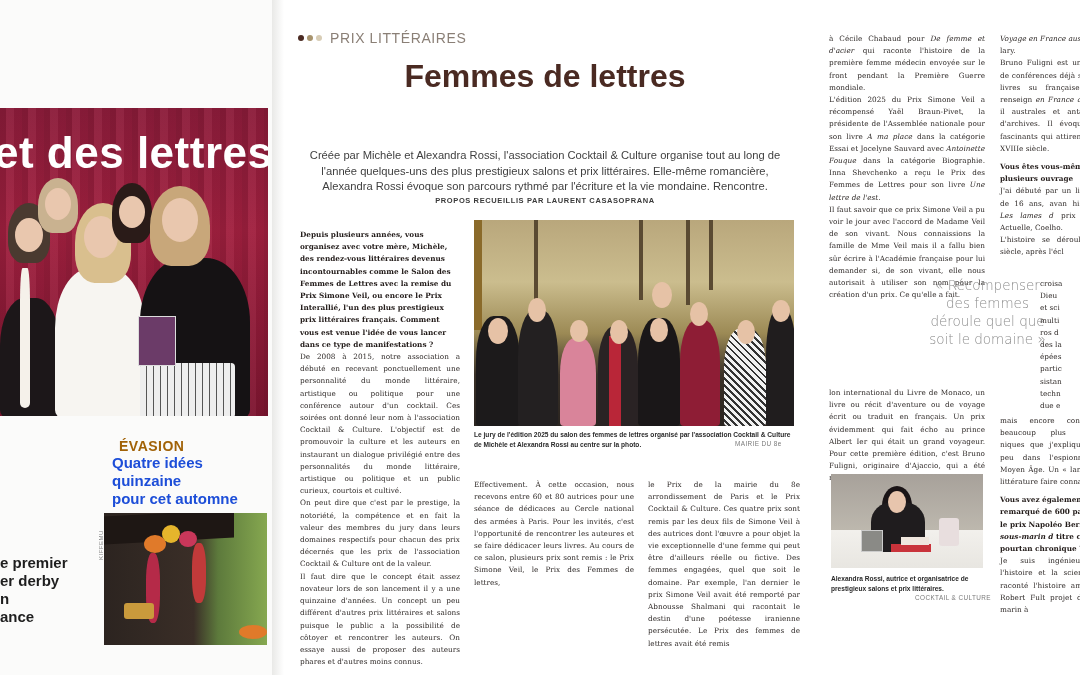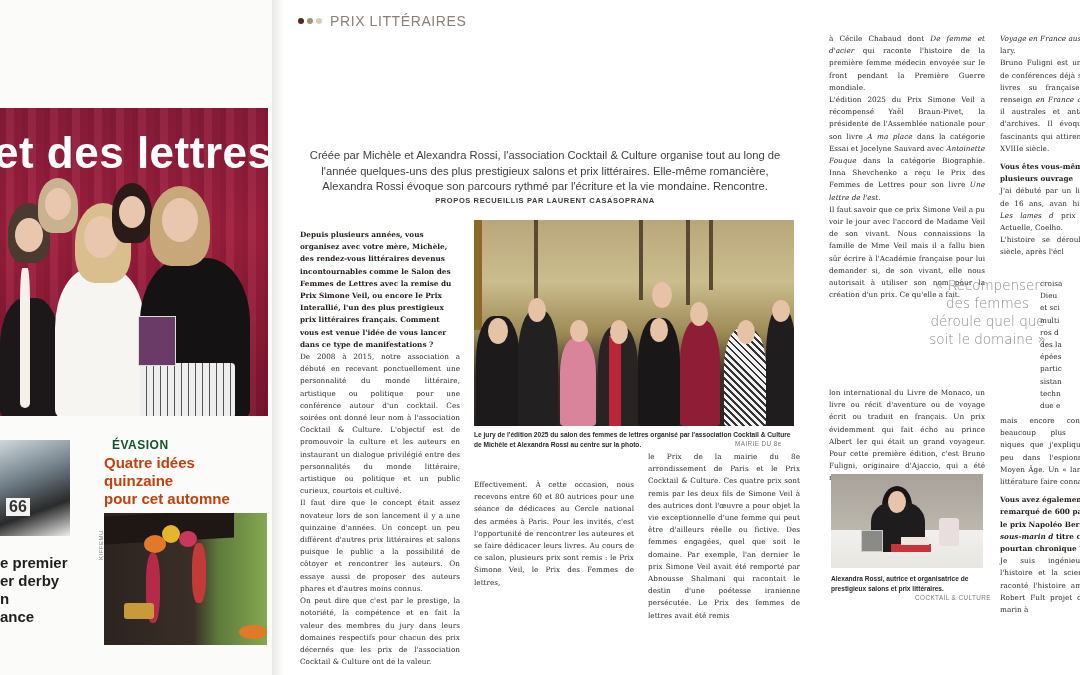--- a/index.html
+++ b/index.html
@@ -17,35 +17,35 @@
   .person { position: absolute; border-radius: 40% 40% 8px 8px; }
   .face { position: absolute; border-radius: 50%; background: #e9c7ae; }
   .hair { position: absolute; border-radius: 50% 50% 35% 35%; }
 
   .thumb-derby { position: absolute; left: 0; top: 440px; width: 70px; height: 96px;
     background: linear-gradient(160deg, #cfd8dc 0%, #6d7b84 40%, #2a2a2a 70%, #eeeeee 100%); }
   .thumb-derby .jersey { position: absolute; left: 6px; top: 58px; font-family: "Liberation Sans", sans-serif; font-weight: 700; font-size: 16px; color: #333; background: #f2f2f2; padding: 0 3px; }
   .derby-title { position: absolute; left: 0; top: 554px; width: 80px; font-family: "Liberation Sans", sans-serif; font-weight: 700;
     font-size: 15px; line-height: 18px; color: #1e1e1e; }
 
-  .evasion-kicker { position: absolute; left: 112px; top: 438px; font-family: "Liberation Sans", sans-serif; font-weight: 700;
-    font-size: 12px; color: #14532d; letter-spacing: 0.5px; }
-  .evasion-title { position: absolute; left: 104px; top: 454px; width: 160px; font-family: "Liberation Sans", sans-serif; font-weight: 700;
-    font-size: 15px; line-height: 18px; color: #c2410c; }
+  .evasion-kicker { position: absolute; left: 119px; top: 438px; font-family: "Liberation Sans", sans-serif; font-weight: 700;
+    font-size: 14px; color: #a16207; letter-spacing: 0.5px; }
+  .evasion-title { position: absolute; left: 112px; top: 454px; width: 160px; font-family: "Liberation Sans", sans-serif; font-weight: 700;
+    font-size: 15px; line-height: 18px; color: #1d4ed8; }
   .evasion-photo { position: absolute; left: 104px; top: 513px; width: 163px; height: 132px; overflow: hidden;
     background: linear-gradient(90deg, #2c2420 0%, #3a2e27 55%, #5d7a3c 70%, #86a850 100%); }
   .evasion-photo .roof { position: absolute; left: 0; top: 0; width: 130px; height: 28px; background: #1e1714; transform: skewY(-3deg); }
   .evasion-photo .flower { position: absolute; border-radius: 50%; }
   .evasion-credit { position: absolute; left: 98px; top: 560px; font-family: "Liberation Sans", sans-serif; font-size: 6px; color: #888;
     transform: rotate(-90deg); transform-origin: left top; letter-spacing: 0.5px; }
 
   .gutter { position: absolute; left: 272px; top: 0; width: 12px; height: 675px; background: linear-gradient(90deg, #e9e9e7, #ffffff); }
 
   
-  .kicker { position: absolute; left: 298px; top: 13px; display: flex; align-items: center; gap: 8px; }
+  .kicker { position: absolute; left: 298px; top: 30px; display: flex; align-items: center; gap: 8px; }
   .dots { display: flex; gap: 3px; }
   .dot { width: 6px; height: 6px; border-radius: 50%; }
   .kicker-label { font-family: "Liberation Sans", sans-serif; font-size: 14px; color: #8a7f76; letter-spacing: 0.6px; }
 
   .headline { position: absolute; left: 290px; top: 58px; width: 510px; text-align: center; }
   .headline-bold { font-family: "Liberation Sans", sans-serif; font-weight: 700; font-size: 32px; color: #4a2a22; line-height: 36px; display: block; }
   .headline-light { font-family: "DejaVu Sans", sans-serif; font-weight: 300; font-size: 28px; color: #2e2e2e; line-height: 34px; display: block; letter-spacing: -0.3px; }
 
   .standfirst { position: absolute; left: 300px; top: 148px; width: 490px; text-align: center;
     font-family: "Liberation Sans", sans-serif; font-size: 11.2px; line-height: 15.5px; color: #3f3f3f; }
@@ -63,21 +63,21 @@
   .jury-photo { position: absolute; left: 474px; top: 220px; width: 320px; height: 206px; overflow: hidden;
     background: linear-gradient(180deg, #b9a77c 0%, #cbbd8e 30%, #9c8a55 55%, #3a3128 75%, #2a2420 100%); }
   .jury-photo .tree { position: absolute; top: 0; width: 4px; background: #5a4a32; }
   .jury-photo .member { position: absolute; bottom: 0; border-radius: 40% 40% 4px 4px; }
   .jury-photo .mface { position: absolute; border-radius: 50%; background: #e6c2a6; }
   .caption-jury { position: absolute; left: 474px; top: 430px; width: 320px; font-family: "Liberation Sans", sans-serif; font-weight: 700;
     font-size: 6.6px; line-height: 9.5px; color: #2a2a2a; }
   .credit-jury { position: absolute; left: 735px; top: 440px; font-family: "Liberation Sans", sans-serif; font-size: 6.4px; color: #7a7a7a; letter-spacing: 0.4px; }
 
   .col2 { left: 474px; top: 479px; width: 160px; }
-  .col3 { left: 648px; top: 451px; width: 152px; }
+  .col3 { left: 648px; top: 479px; width: 152px; }
 
   .col4a { left: 829px; top: 33px; width: 156px; }
   .col4b { left: 829px; top: 268px; width: 85px; }
   .col4c { left: 829px; top: 362px; width: 156px; }
 
   .pullquote { position: absolute; left: 925px; top: 276px; width: 125px; text-align: center;
     font-family: "DejaVu Sans", sans-serif; font-weight: 300; font-size: 13.5px; line-height: 18px; color: #8d8d8d; }
 
   .rossi-photo { position: absolute; left: 831px; top: 474px; width: 152px; height: 94px; overflow: hidden;
     background: linear-gradient(180deg, #a7a19a 0%, #bdb8ae 60%, #f2f0ec 60%, #e8e6e1 100%); }
@@ -115,23 +115,20 @@
     <div class="hair" style="left:112px;top:75px;width:40px;height:60px;background:#2a1b18;"></div>
     <div class="face" style="left:119px;top:88px;width:26px;height:32px;"></div>
 
     <div class="person" style="left:140px;top:150px;width:110px;height:160px;background:#151214;"></div>
     <div class="hair" style="left:150px;top:78px;width:60px;height:80px;background:#c8a77a;"></div>
     <div class="face" style="left:162px;top:90px;width:36px;height:44px;"></div>
     <div class="person" style="left:140px;top:255px;width:95px;height:55px;background:repeating-linear-gradient(90deg,#eee 0 6px,#555 6px 7px),#eee;border-radius:4px;"></div>
     <div style="position:absolute;left:138px;top:208px;width:38px;height:50px;background:#6b3b68;border:1px solid #ddd;"></div>
   </div>
 
-  <div class="thumb-derby">
-    <span class="jersey">66</span>
-  </div>
   <div class="derby-title">
     <div>e premier</div>
     <div>er derby</div>
     <div>n</div>
     <div>ance</div>
   </div>
 
   <div class="evasion-kicker">ÉVASION</div>
   <div class="evasion-title">
     <div>Quatre idées</div>
@@ -156,30 +153,31 @@
 <div class="kicker">
   <div class="dots">
     <span class="dot" style="background:#4a2a22;"></span>
     <span class="dot" style="background:#a8946e;"></span>
     <span class="dot" style="background:#d8cdb6;"></span>
   </div>
   <span class="kicker-label">PRIX LITTÉRAIRES</span>
 </div>
 
 <div class="headline">
+  <span class="headline-bold">Femmes de lettres</span>
 </div>
 
 <div class="standfirst">Créée par Michèle et Alexandra Rossi, l'association Cocktail &amp; Culture organise tout au long de l'année quelques-uns des plus prestigieux salons et prix littéraires. Elle-même romancière, Alexandra Rossi évoque son parcours rythmé par l'écriture et la vie mondaine. Rencontre.</div>
 <div class="byline">PROPOS RECUEILLIS PAR LAURENT CASASOPRANA</div>
 
 <div class="col col1">
   <p class="q">Depuis plusieurs années, vous organisez avec votre mère, Michèle, des rendez-vous littéraires devenus incontournables comme le Salon des Femmes de Lettres avec la remise du Prix Simone Veil, ou encore le Prix Interallié, l'un des plus prestigieux prix littéraires français. Comment vous est venue l'idée de vous lancer dans ce type de manifestations ?</p>
   <p>De 2008 à 2015, notre association a débuté en recevant ponctuellement une personnalité du monde littéraire, artistique ou politique pour une conférence autour d'un cocktail. Ces soirées ont donné leur nom à l'association Cocktail &amp; Culture. L'objectif est de promouvoir la culture et les auteurs en instaurant un dialogue privilégié entre des personnalités du monde littéraire, artistique ou politique et un public curieux, courtois et cultivé.</p>
+  <p>On peut dire que c'est par le prestige, la notoriété, la compétence et en fait la valeur des membres du jury dans leurs domaines respectifs pour chacun des prix décernés que les prix de l'association Cocktail &amp; Culture ont de la valeur.</p>
   <p>Il faut dire que le concept était assez novateur lors de son lancement il y a une quinzaine d'années. Un concept un peu différent d'autres prix littéraires et salons puisque le public a la possibilité de côtoyer et rencontrer les auteurs. On essaye aussi de proposer des auteurs phares et d'autres moins connus.</p>
-  <p>On peut dire que c'est par le prestige, la notoriété, la compétence et en fait la valeur des membres du jury dans leurs domaines respectifs pour chacun des prix décernés que les prix de l'association Cocktail &amp; Culture ont de la valeur.</p>
 </div>
 
 <div class="jury-photo">
   <div class="tree" style="left:60px;height:90px;"></div>
   <div class="tree" style="left:165px;height:80px;"></div>
   <div class="tree" style="left:212px;height:85px;"></div>
   <div class="tree" style="left:235px;height:70px;"></div>
   <div style="position:absolute;left:0;top:0;width:8px;height:110px;background:#8a6a2a;"></div>
   <div class="member" style="left:2px;width:44px;height:110px;background:#1c1a1b;"></div>
   <div class="mface" style="left:14px;top:98px;width:20px;height:26px;"></div>
@@ -205,21 +203,21 @@
 
 <div class="col col2">
   <p>Effectivement. À cette occasion, nous recevons entre 60 et 80 autrices pour une séance de dédicaces au Cercle national des armées à Paris. Pour les invités, c'est l'opportunité de rencontrer les auteures et se faire dédicacer leurs livres. Au cours de ce salon, plusieurs prix sont remis : le Prix Simone Veil, le Prix des Femmes de lettres,</p>
 </div>
 
 <div class="col col3">
   <p>le Prix de la mairie du 8e arrondissement de Paris et le Prix Cocktail &amp; Culture. Ces quatre prix sont remis par les deux fils de Simone Veil à des autrices dont l'œuvre a pour objet la vie exceptionnelle d'une femme qui peut être d'ailleurs réelle ou fictive. Des femmes engagées, quel que soit le domaine. Par exemple, l'an dernier le prix Simone Veil avait été remporté par Abnousse Shalmani qui racontait le destin d'une poétesse iranienne persécutée. Le Prix des femmes de lettres avait été remis</p>
 </div>
 
 <div class="col col4a">
-  <p><span>à Cécile Chabaud dont </span><em>De femme et d'acier</em><span> qui raconte l'histoire de la première femme médecin envoyée sur le front pendant la Première Guerre mondiale.</span></p>
+  <p><span>à Cécile Chabaud pour </span><em>De femme et d'acier</em><span> qui raconte l'histoire de la première femme médecin envoyée sur le front pendant la Première Guerre mondiale.</span></p>
   <p><span>L'édition 2025 du Prix Simone Veil a récompensé Yaël Braun-Pivet, la présidente de l'Assemblée nationale pour son livre </span><em>A ma place</em><span> dans la catégorie Essai et Jocelyne Sauvard avec </span><em>Antoinette Fouque</em><span> dans la catégorie Biographie. Inna Shevchenko a reçu le Prix des Femmes de Lettres pour son livre </span><em>Une lettre de l'est</em><span>.</span></p>
   <p>Il faut savoir que ce prix Simone Veil a pu voir le jour avec l'accord de Madame Veil de son vivant. Nous connaissions la famille de Mme Veil mais il a fallu bien sûr écrire à l'Académie française pour lui demander si, de son vivant, elle nous autorisait à utiliser son nom pour la création d'un prix. Ce qu'elle a fait.</p>
 </div>
 <div class="col col4b">
 </div>
 <div class="col col4c" style="top:387px;">
   <p>lon international du Livre de Monaco, un livre ou récit d'aventure ou de voyage écrit ou traduit en français. Un prix évidemment qui fait écho au prince Albert Ier qui était un grand voyageur. Pour cette première édition, c'est Bruno Fuligni, originaire d'Ajaccio, qui a été récompensé pour son essai</p>
 </div>
 
 <div class="pullquote">« Récompenser des femmes déroule quel que soit le domaine »</div>

